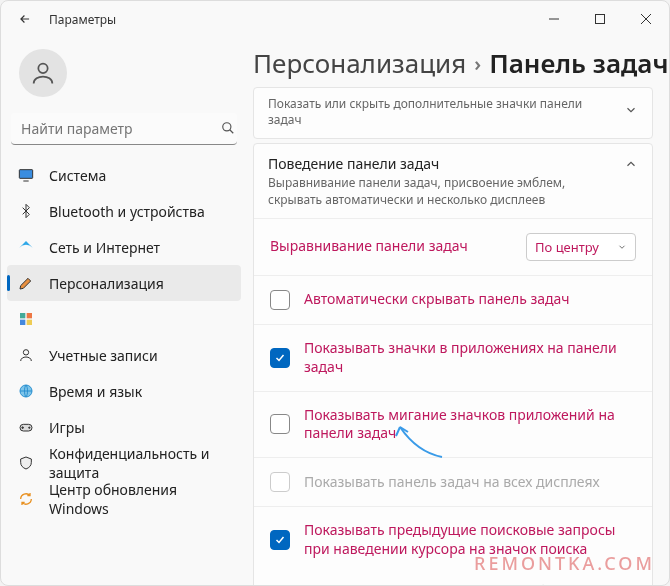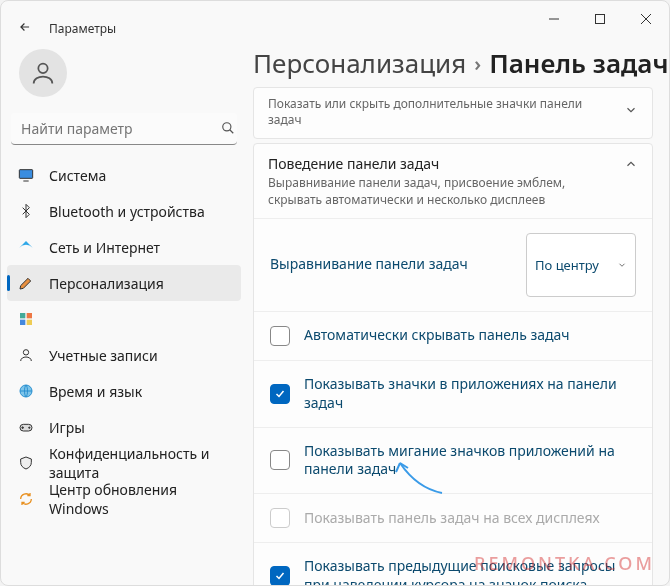--- a/index.html
+++ b/index.html
@@ -1,18 +1,18 @@
 <!DOCTYPE html>
 <html><head>
 <meta charset="utf-8">
 <style>
 * { margin: 0; padding: 0; box-sizing: border-box; font-family: "Segoe UI", system-ui, sans-serif; }
 body { width: 670px; height: 586px; background: #f3f3f3; overflow: hidden; }
 .window { width: 100%; height: 100%; display: flex; flex-direction: column; background: #f9f9f9; border: 1px solid #ddd; border-radius: 8px; }
-.titlebar { height: 36px; display: flex; align-items: flex-end; padding-left: 14px; }
+.titlebar { height: 36px; display: flex; align-items: center; padding-left: 14px; }
 .back-btn { width: 20px; height: 20px; display: flex; align-items: center; justify-content: center; cursor: pointer; margin-right: 14px; }
 .title { font-size: 12px; color: #333; }
 .win-controls { margin-left: auto; display: flex; }
 .win-btn { width: 46px; height: 36px; display: flex; align-items: center; justify-content: center; }
 .body-wrap { flex: 1; display: flex; overflow: hidden; }
 .sidebar { width: 246px; padding: 8px 6px 0 6px; display: flex; flex-direction: column; overflow: hidden; }
 .avatar-row { display: flex; align-items: center; height: 56px; padding-left: 12px; margin-bottom: 10px;}
 .avatar { width: 48px; height: 48px; border-radius: 50%; background: #e3e3e3; display: flex; align-items: center; justify-content: center; }
 .search { margin: 2px 4px 12px 4px; height: 32px; border-bottom: 1px solid #888; border-radius: 4px; display: flex; align-items: center; padding: 0 10px; background: #fbfbfb; }
 .search input { flex: 1; border: none; background: transparent; outline: none; font-size: 14px; color: #333; }
@@ -23,24 +23,24 @@
 .nav-icon { width: 18px; height: 18px; margin-right: 14px; display: flex; align-items: center; justify-content: center; flex-shrink:0;}
 .main { flex: 1; padding: 8px 16px 0 6px; overflow: hidden; position: relative; }
 .breadcrumb { display: flex; align-items: center; gap: 8px; font-size: 26px; font-weight: 600; color: #222; margin-bottom: 6px; white-space: nowrap; }
 .bc-primary { font-weight: 400; color: #444; font-size: 26px;}
 .bc-chev { color: #777; font-size: 20px; }
 .panel { background: #fdfdfd; border: 1px solid #e5e5e5; border-radius: 4px; margin-bottom: 4px; }
 .panel-header { display: flex; align-items: flex-start; padding: 10px 14px; position: relative; }
 .panel-title { font-size: 14px; font-weight: 400; color: #222; }
 .panel-sub { font-size: 12px; color: #666; margin-top: 2px; line-height: 1.35; }
 .panel-chev { margin-left: auto; padding-left:10px; color: #555; }
-.setting-row { display: flex; align-items: center; padding: 14px 16px; border-top: 1px solid #eee; font-size: 14px; color: #0c4a6e; }
+.setting-row { display: flex; align-items: center; padding: 14px 16px; border-top: 1px solid #eee; font-size: 14px; color: #be185d; }
 .setting-row:first-child { border-top: none; }
 .setting-label { flex: 1; line-height: 1.35; }
-.dropdown { border: 1px solid #ccc; border-radius: 4px; padding: 22px 8px; font-size: 13px; display: flex; align-items: center; gap: 14px; background: #fff; min-width: 110px; justify-content: space-between;}
+.dropdown { border: 1px solid #ccc; border-radius: 4px; padding: 4px 8px; font-size: 13px; display: flex; align-items: center; gap: 14px; background: #fff; min-width: 110px; justify-content: space-between;}
 .cb { width: 20px; height: 20px; border: 1px solid #888; border-radius: 4px; margin-right: 14px; display: flex; align-items: center; justify-content: center; flex-shrink: 0; background:#fff;}
 .cb.checked { background: #0067c0; border-color: #0067c0; }
 .cb.disabled { border-color: #ccc; }
 .row.disabled { color: #aaa; }
 .hint { font-size: 12px; color: #888; padding: 10px 16px 4px; line-height:1.35;}
 .watermark { position: absolute; bottom: 10px; right: 14px; font-size: 18px; letter-spacing: 3px; color: rgba(210,40,40,0.45); font-weight: 500; pointer-events:none;}
 .mini-panel { padding: 6px 14px 10px; gap: 8px; }
 .arrow-annot { position: absolute; pointer-events:none; }
 </style>
 </head>

